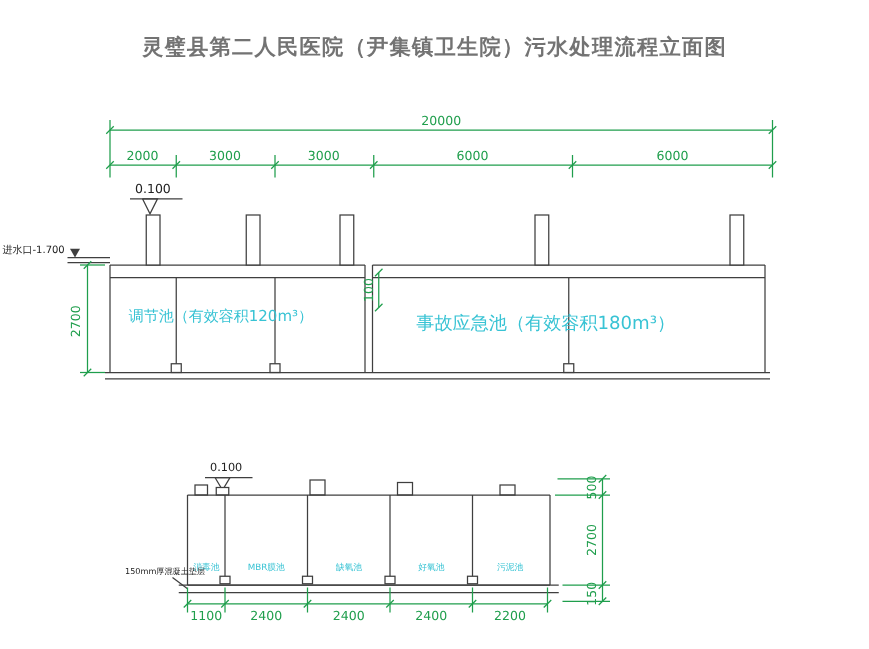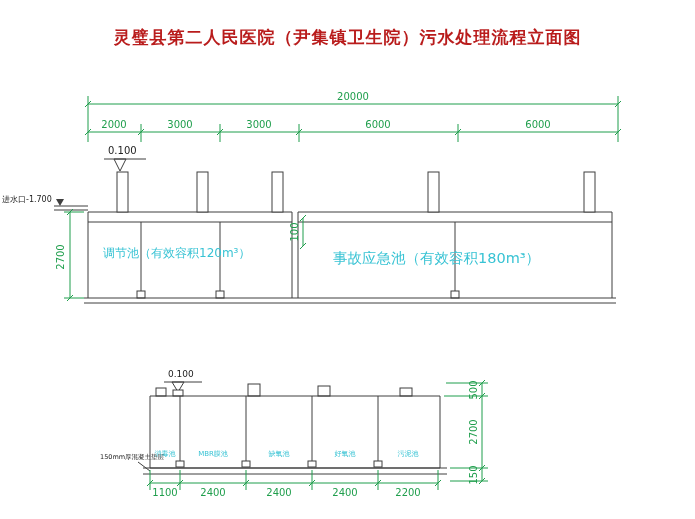--- a/index.html
+++ b/index.html
@@ -1,20 +1,20 @@
 <!DOCTYPE html>
 <html><head>
 <meta charset="utf-8">
 <style>
   html,body{margin:0;padding:0;background:#ffffff}
   #canvas{position:relative;width:695px;height:519px;background:#ffffff;
           font-family:"Liberation Sans",sans-serif;overflow:hidden}
   #title{position:absolute;left:0;top:26px;width:100%;text-align:center;
          font-family:"Liberation Serif",serif;font-weight:bold;font-size:17px;
-         letter-spacing:1px;color:#b91c1c}
+         letter-spacing:1px;color:#737373}
   svg{position:absolute;left:0;top:0}
   .dln{stroke:#1f9e4c;stroke-width:1;fill:none}
   .dtx{fill:#1f9e4c;font-size:10px;font-family:"DejaVu Sans",sans-serif}
   .blk{stroke:#3f3f3f;stroke-width:1;fill:none}
   .btx{fill:#222222;font-family:"DejaVu Sans",sans-serif}
   .ctx{fill:#38c3d4;font-family:"DejaVu Sans",sans-serif}
   text{user-select:none}
 </style>
 </head>
 <body>

